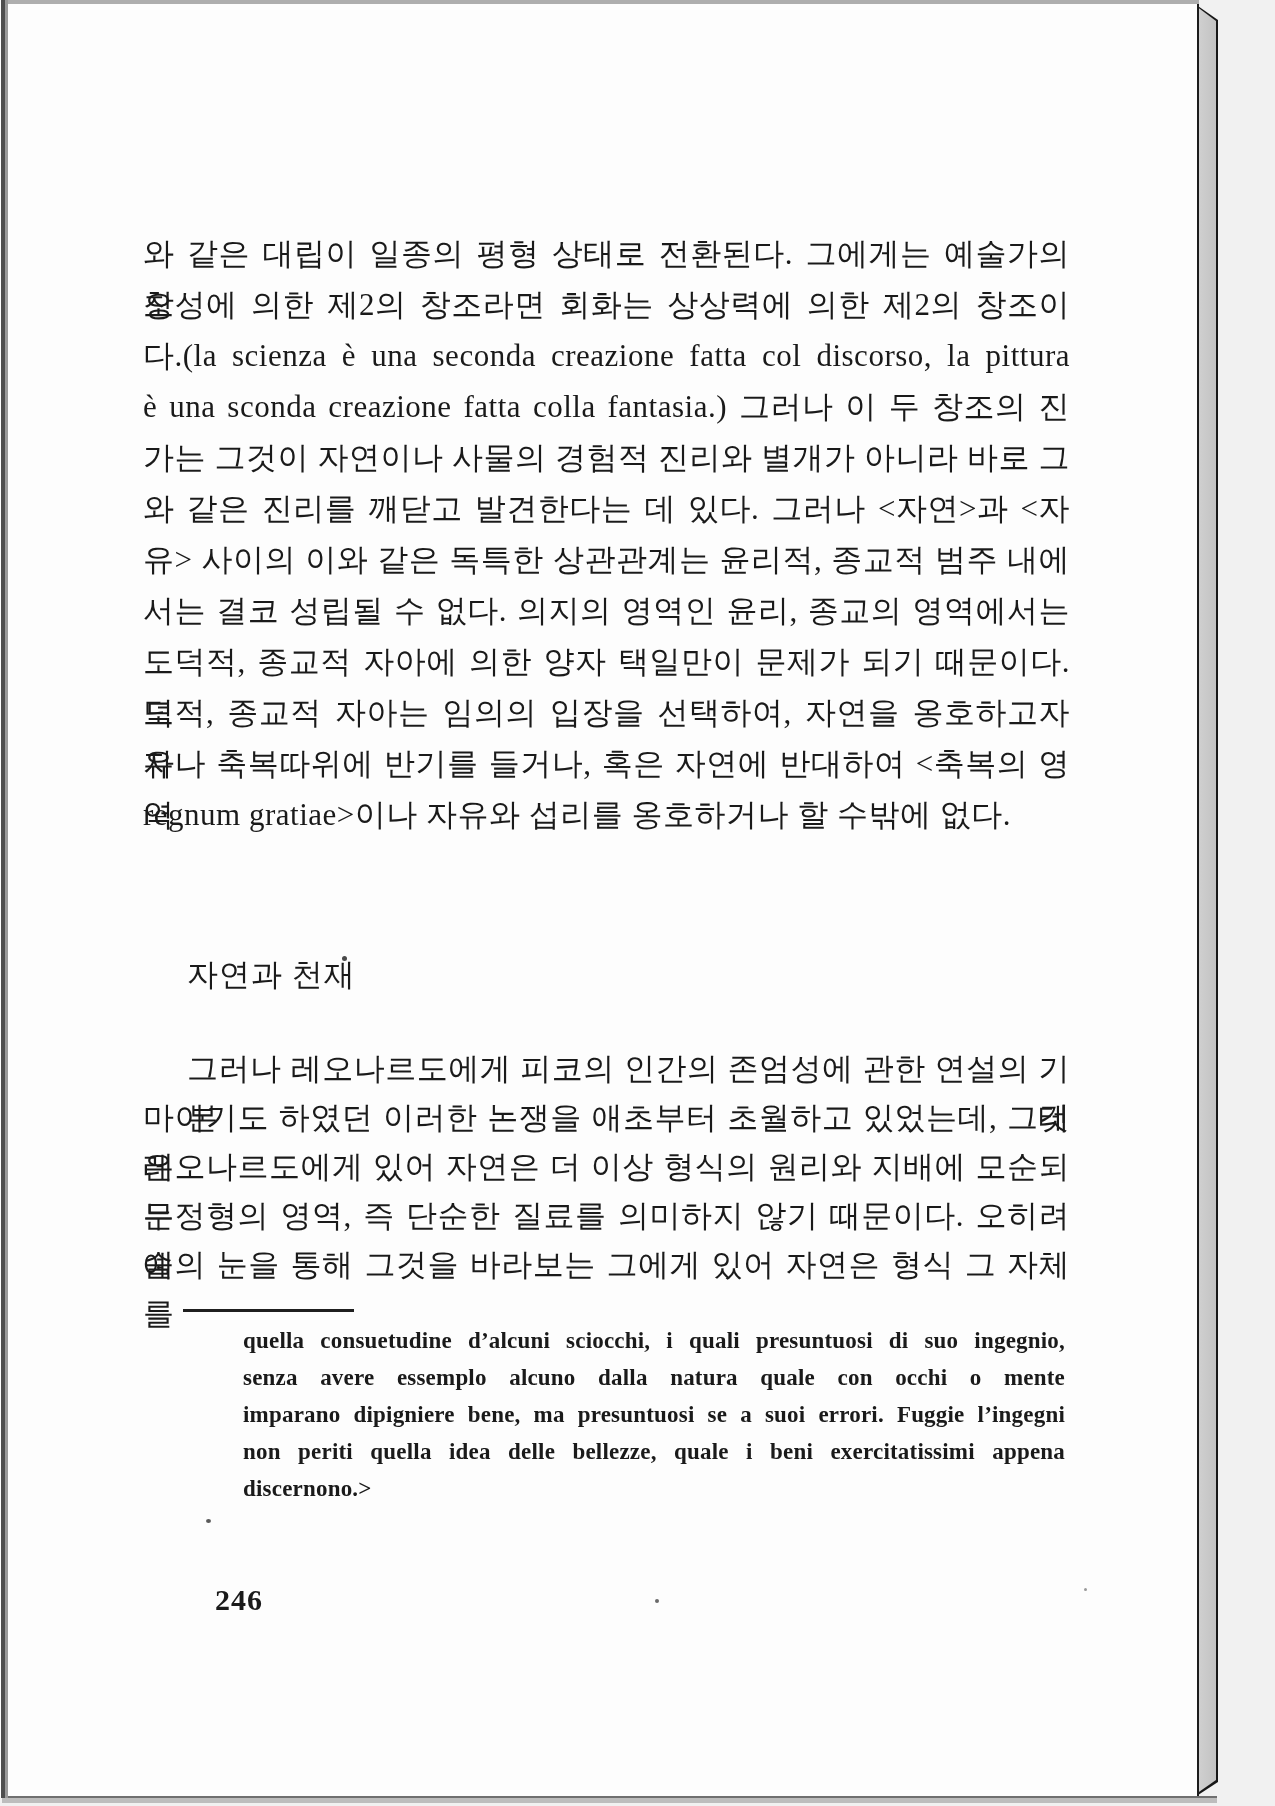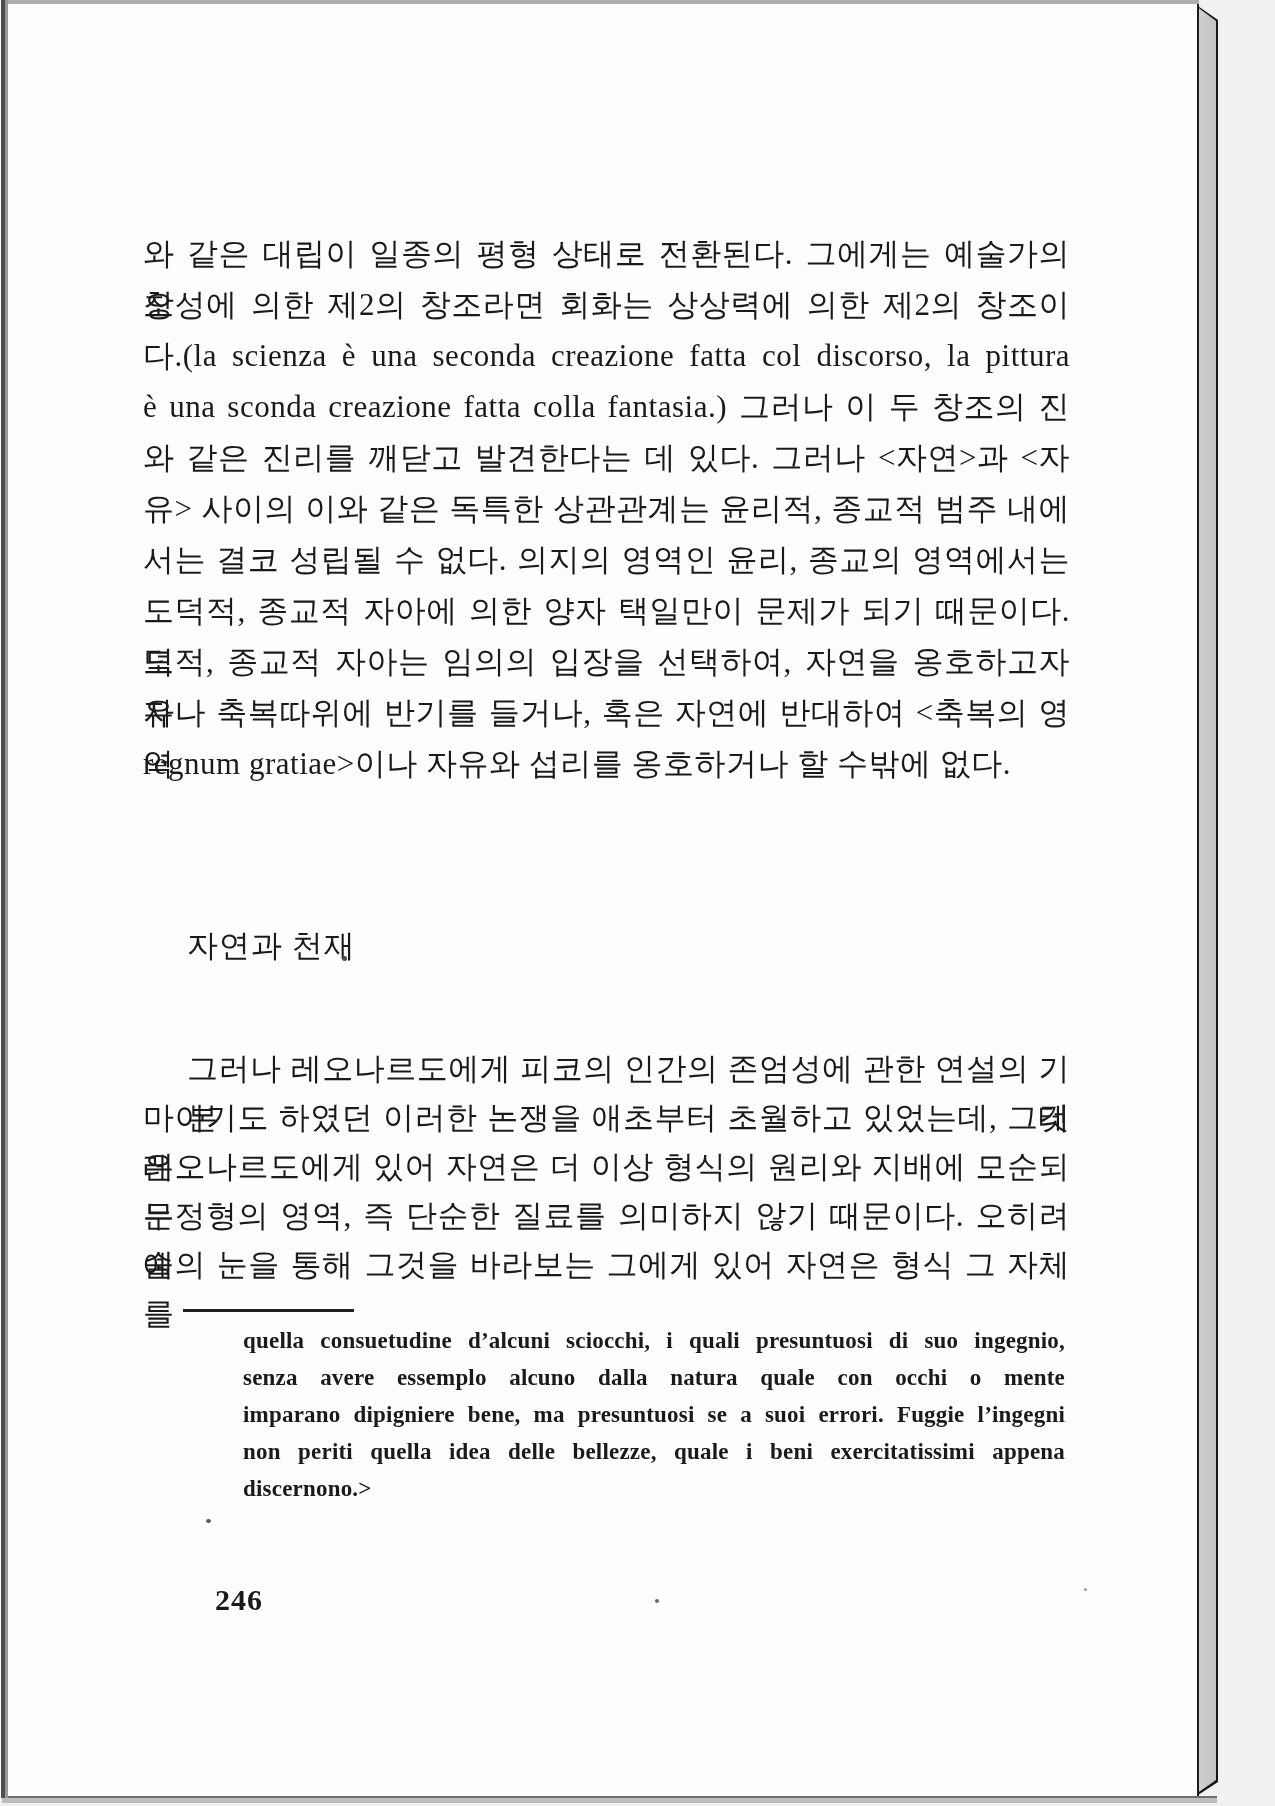--- a/index.html
+++ b/index.html
@@ -32,21 +32,21 @@
   .p1{left:143px;top:228px;width:927px;}
   .p2{left:143px;top:1044px;width:927px;}
   .fn{left:243px;top:1322px;width:822px;}
   .tl{white-space:nowrap;overflow:visible;}
   .p1 .tl,.p2 .tl{font-size:31px;letter-spacing:.5px;}
   .p1 .tl{height:51px;line-height:51px;}
   .p2 .tl{height:49px;line-height:49px;}
   .fn .tl{height:37px;line-height:37px;font-size:23px;letter-spacing:.2px;font-weight:bold;}
   .j{white-space:normal;text-align:justify;text-align-last:justify;}
   .ind{padding-left:44px;}
-  .heading{position:absolute;left:187px;top:925px;font-size:31px;letter-spacing:1px;}
+  .heading{position:absolute;left:187px;top:954px;font-size:31px;letter-spacing:1px;}
   .fn-rule{position:absolute;left:183px;top:1309px;width:171px;height:3px;background:#1f1f1f;}
   .pagenum{position:absolute;left:215px;top:1583px;font-size:30px;font-weight:600;letter-spacing:1px;}
 
   
   .spk{position:absolute;border-radius:50%;background:#4a4a4a;}
   .spk1{left:342px;top:956px;width:5px;height:5px;}
   .spk2{left:206px;top:1519px;width:5px;height:4px;background:#5a5a5a;}
   .spk3{left:655px;top:1599px;width:4px;height:4px;background:#6a6a6a;}
   .spk4{left:1084px;top:1588px;width:3px;height:3px;background:#9a9a9a;}
 </style>
@@ -60,20 +60,21 @@
   <div class="edge-right-inner"></div>
   <div class="edge-bottom"></div>
   <div class="sheet"></div>
   <div class="edge-left"></div>
 
   <div class="para p1">
     <div class="tl j">와 같은 대립이 일종의 평형 상태로 전환된다. 그에게는 예술가의 창</div>
     <div class="tl j">오성에 의한 제2의 창조라면 회화는 상상력에 의한 제2의 창조이</div>
     <div class="tl j">다.(la scienza è una seconda creazione fatta col discorso, la pittura</div>
     <div class="tl j">è una sconda creazione fatta colla fantasia.) 그러나 이 두 창조의 진</div>
+    <div class="tl j">가는 그것이 자연이나 사물의 경험적 진리와 별개가 아니라 바로 그</div>
     <div class="tl j">와 같은 진리를 깨닫고 발견한다는 데 있다. 그러나 &lt;자연&gt;과 &lt;자</div>
     <div class="tl j">유&gt; 사이의 이와 같은 독특한 상관관계는 윤리적, 종교적 범주 내에</div>
     <div class="tl j">서는 결코 성립될 수 없다. 의지의 영역인 윤리, 종교의 영역에서는</div>
     <div class="tl j">도덕적, 종교적 자아에 의한 양자 택일만이 문제가 되기 때문이다. 도</div>
     <div class="tl j">덕적, 종교적 자아는 임의의 입장을 선택하여, 자연을 옹호하고자 자</div>
     <div class="tl j">유나 축복따위에 반기를 들거나, 혹은 자연에 반대하여 &lt;축복의 영역</div>
     <div class="tl">regnum gratiae&gt;이나 자유와 섭리를 옹호하거나 할 수밖에 없다.</div>
   </div>
 
   <div class="heading">자연과 천재</div>

